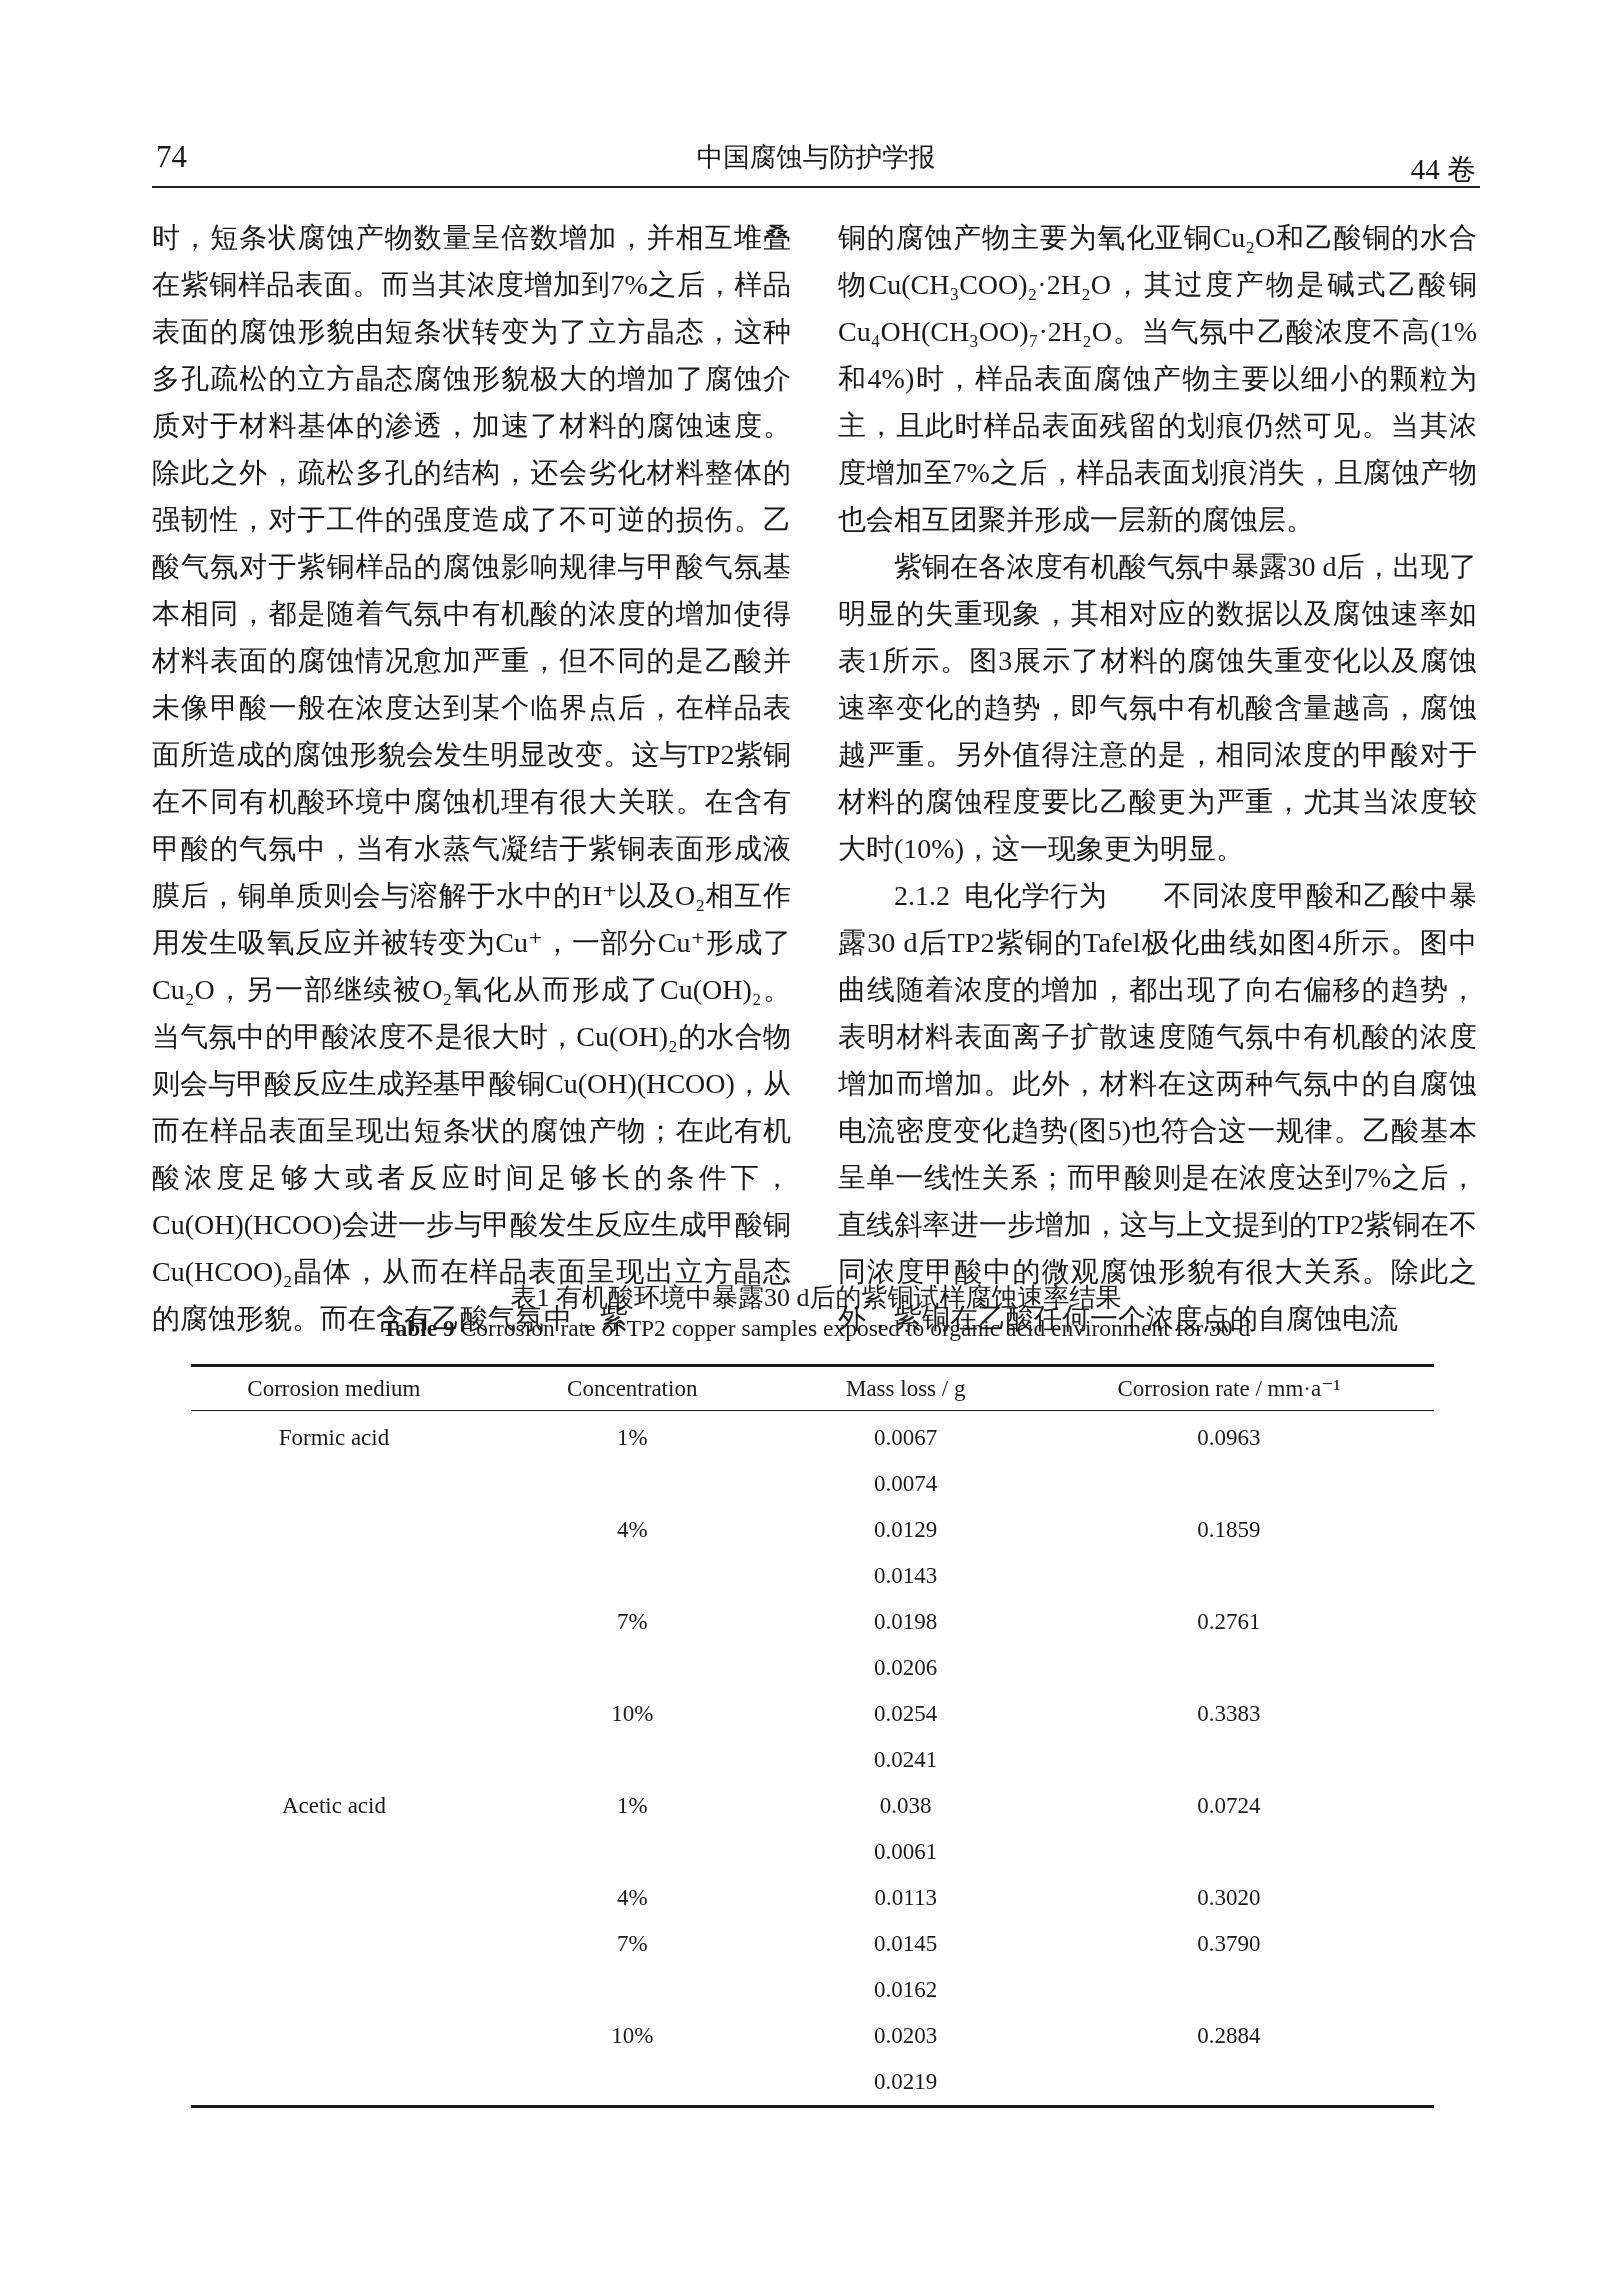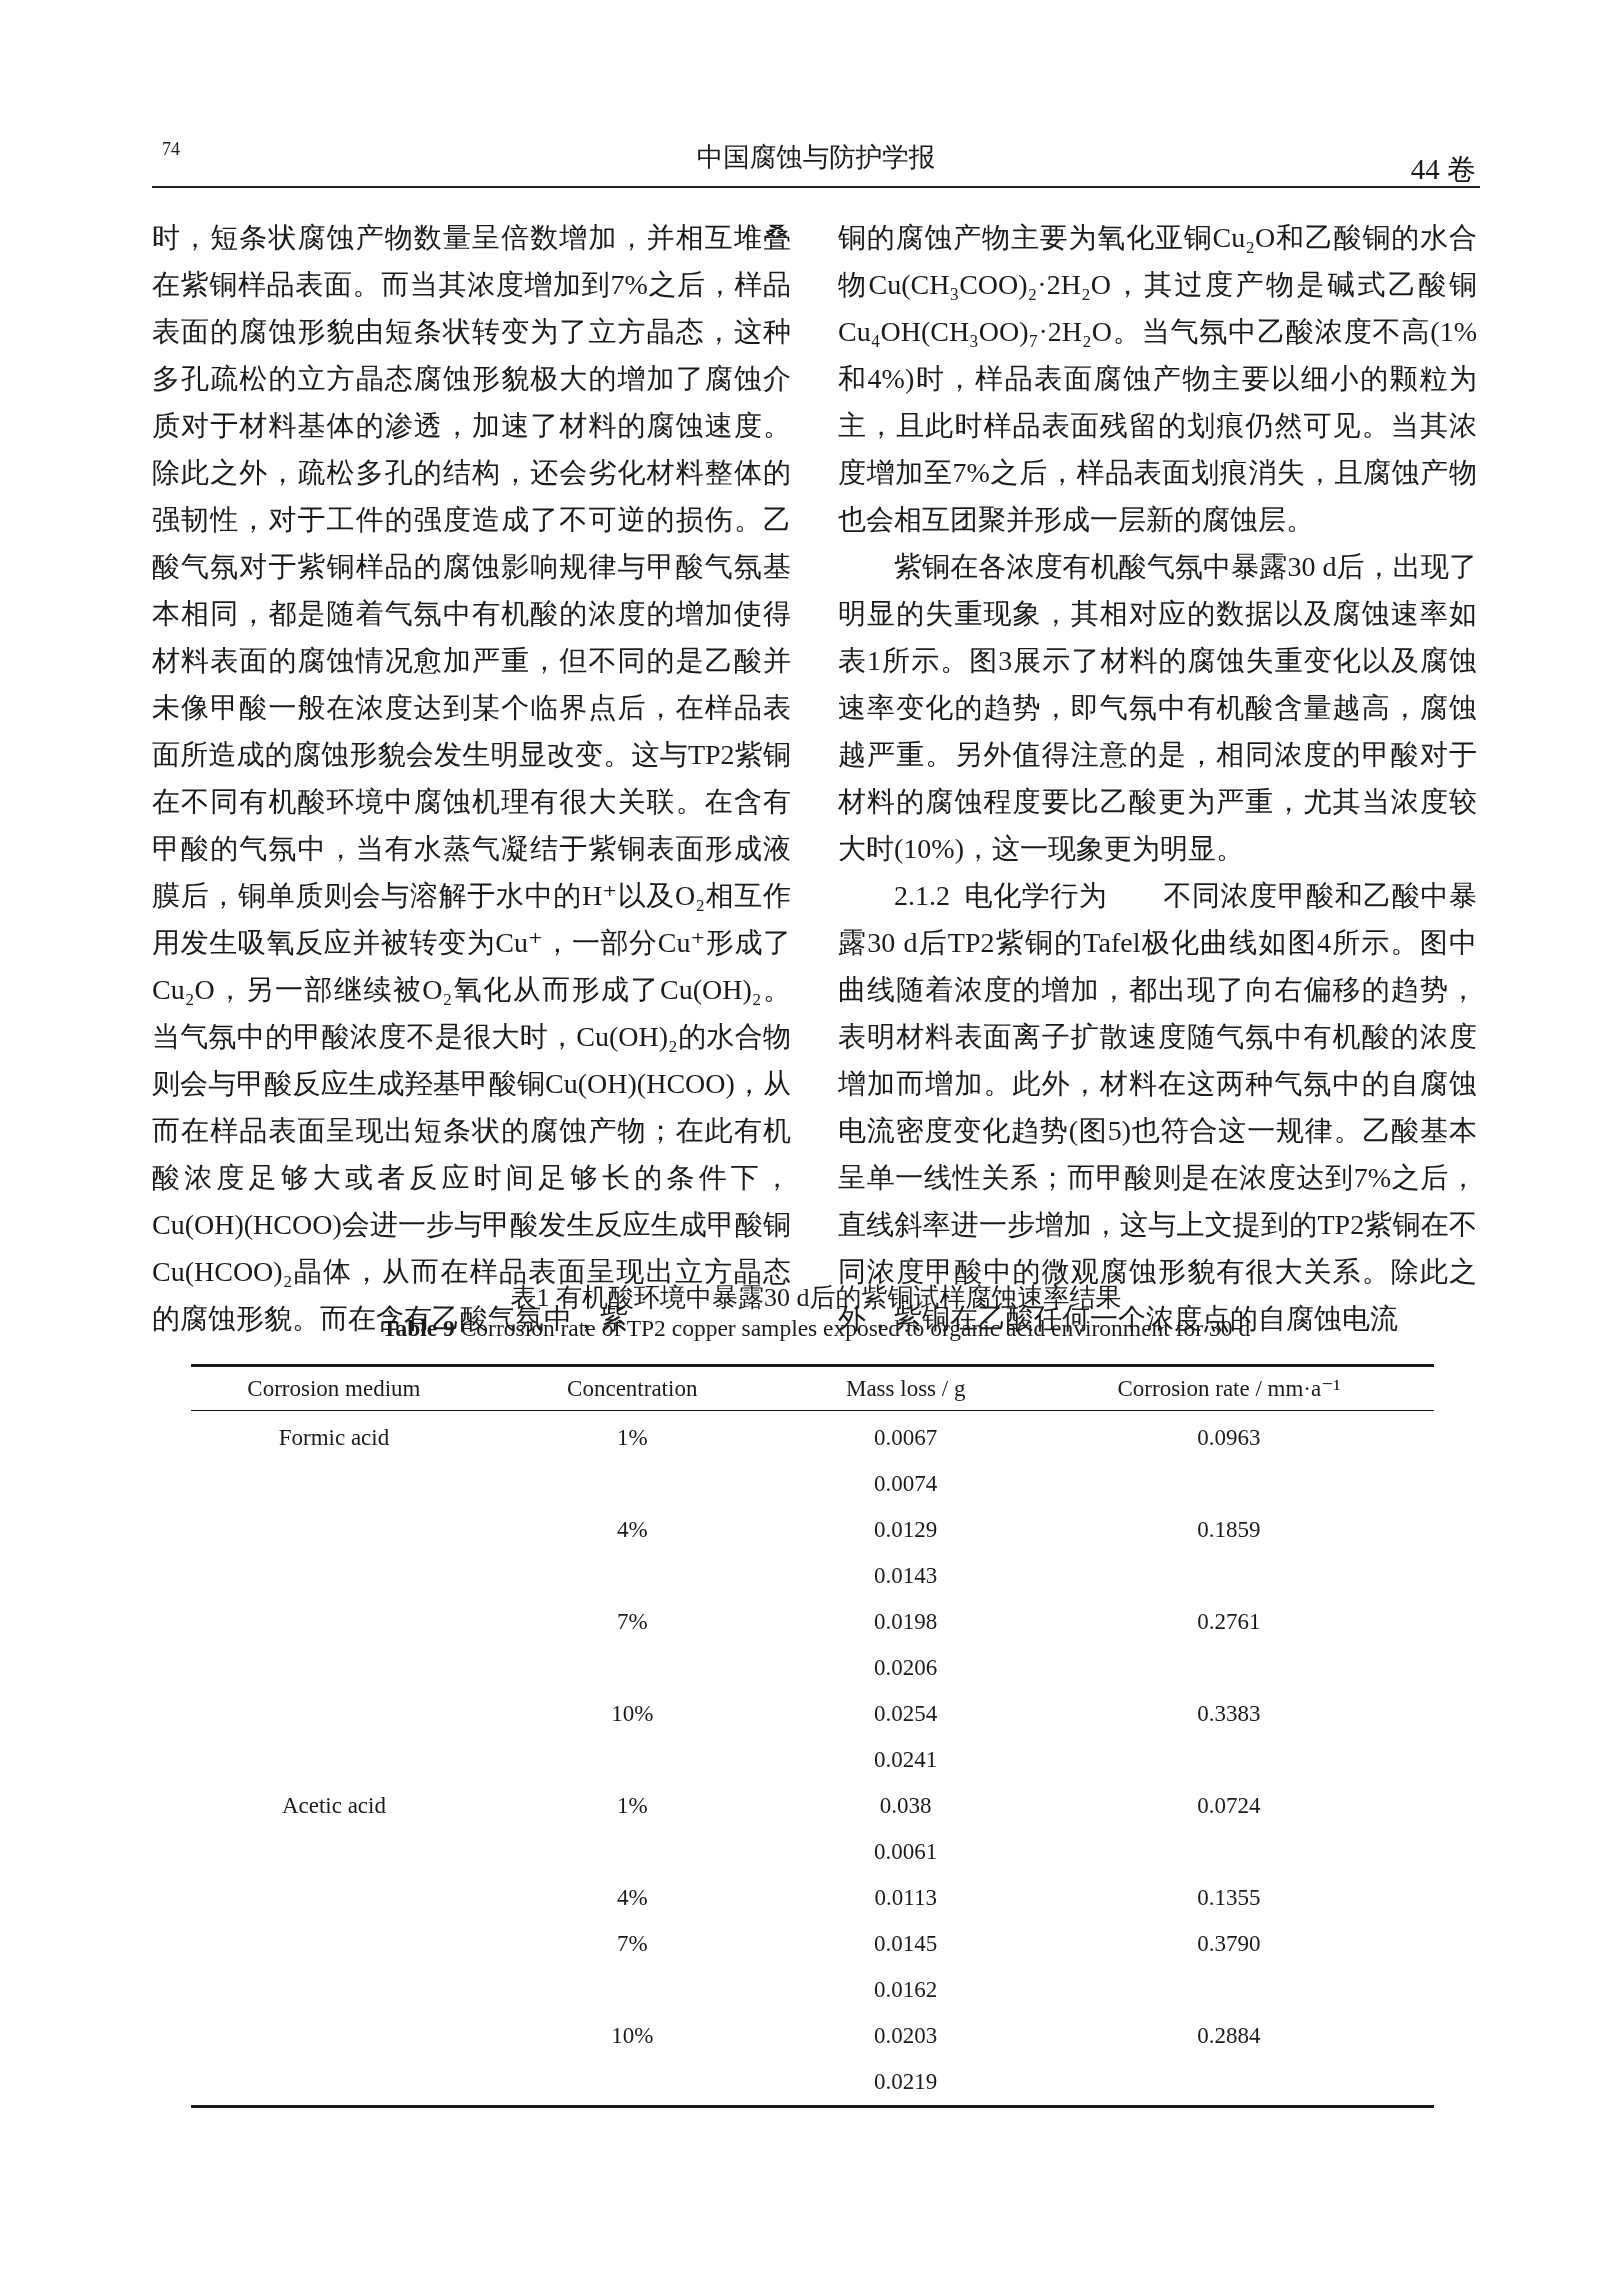--- a/index.html
+++ b/index.html
@@ -4,21 +4,21 @@
 <style>
   html, body { margin: 0; padding: 0; background: #ffffff; }
   body {
     width: 1621px; height: 2293px; position: relative; overflow: hidden;
     font-family: "Liberation Serif", "DejaVu Serif", serif; color: #1a1a1a;
   }
   .header {
     position: absolute; left: 152px; top: 135px; width: 1328px; height: 51px;
     border-bottom: 2px solid #222;
   }
-  .header .pno { position: absolute; left: 10px; top: 3.9px; font-size: 18px; }
+  .header .pno { position: absolute; left: 4px; top: 3.9px; font-size: 31px; }
   .header .journal { position: absolute; left: 0; right: 0; top: 3.9px; text-align: center; font-size: 26.5px; }
   .header .vol { position: absolute; right: 3.9px; top: 15px; font-size: 29px; }
 
   .col {
     position: absolute; top: 214px; width: 639px;
     font-size: 28px; line-height: 47px; text-align: justify;
     text-justify: inter-character;
   }
   .col-left { left: 152px; }
   .col-right { left: 838px; }
@@ -136,21 +136,21 @@
       <tr>
         <td></td>
         <td></td>
         <td>0.0061</td>
         <td></td>
       </tr>
       <tr>
         <td></td>
         <td>4%</td>
         <td>0.0113</td>
-        <td>0.1355</td>
+        <td>0.3020</td>
       </tr>
       <tr>
         <td></td>
         <td>7%</td>
         <td>0.0145</td>
         <td>0.3790</td>
       </tr>
       <tr>
         <td></td>
         <td></td>

